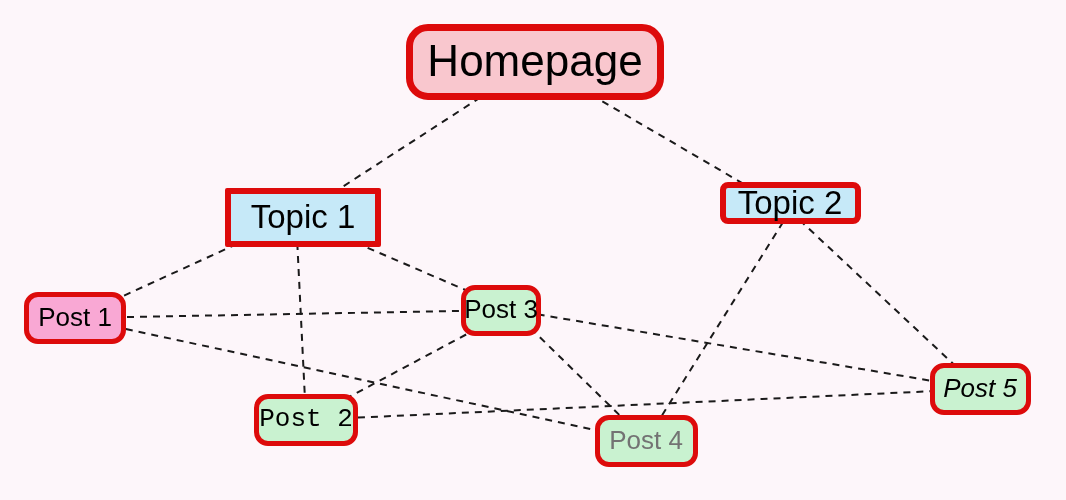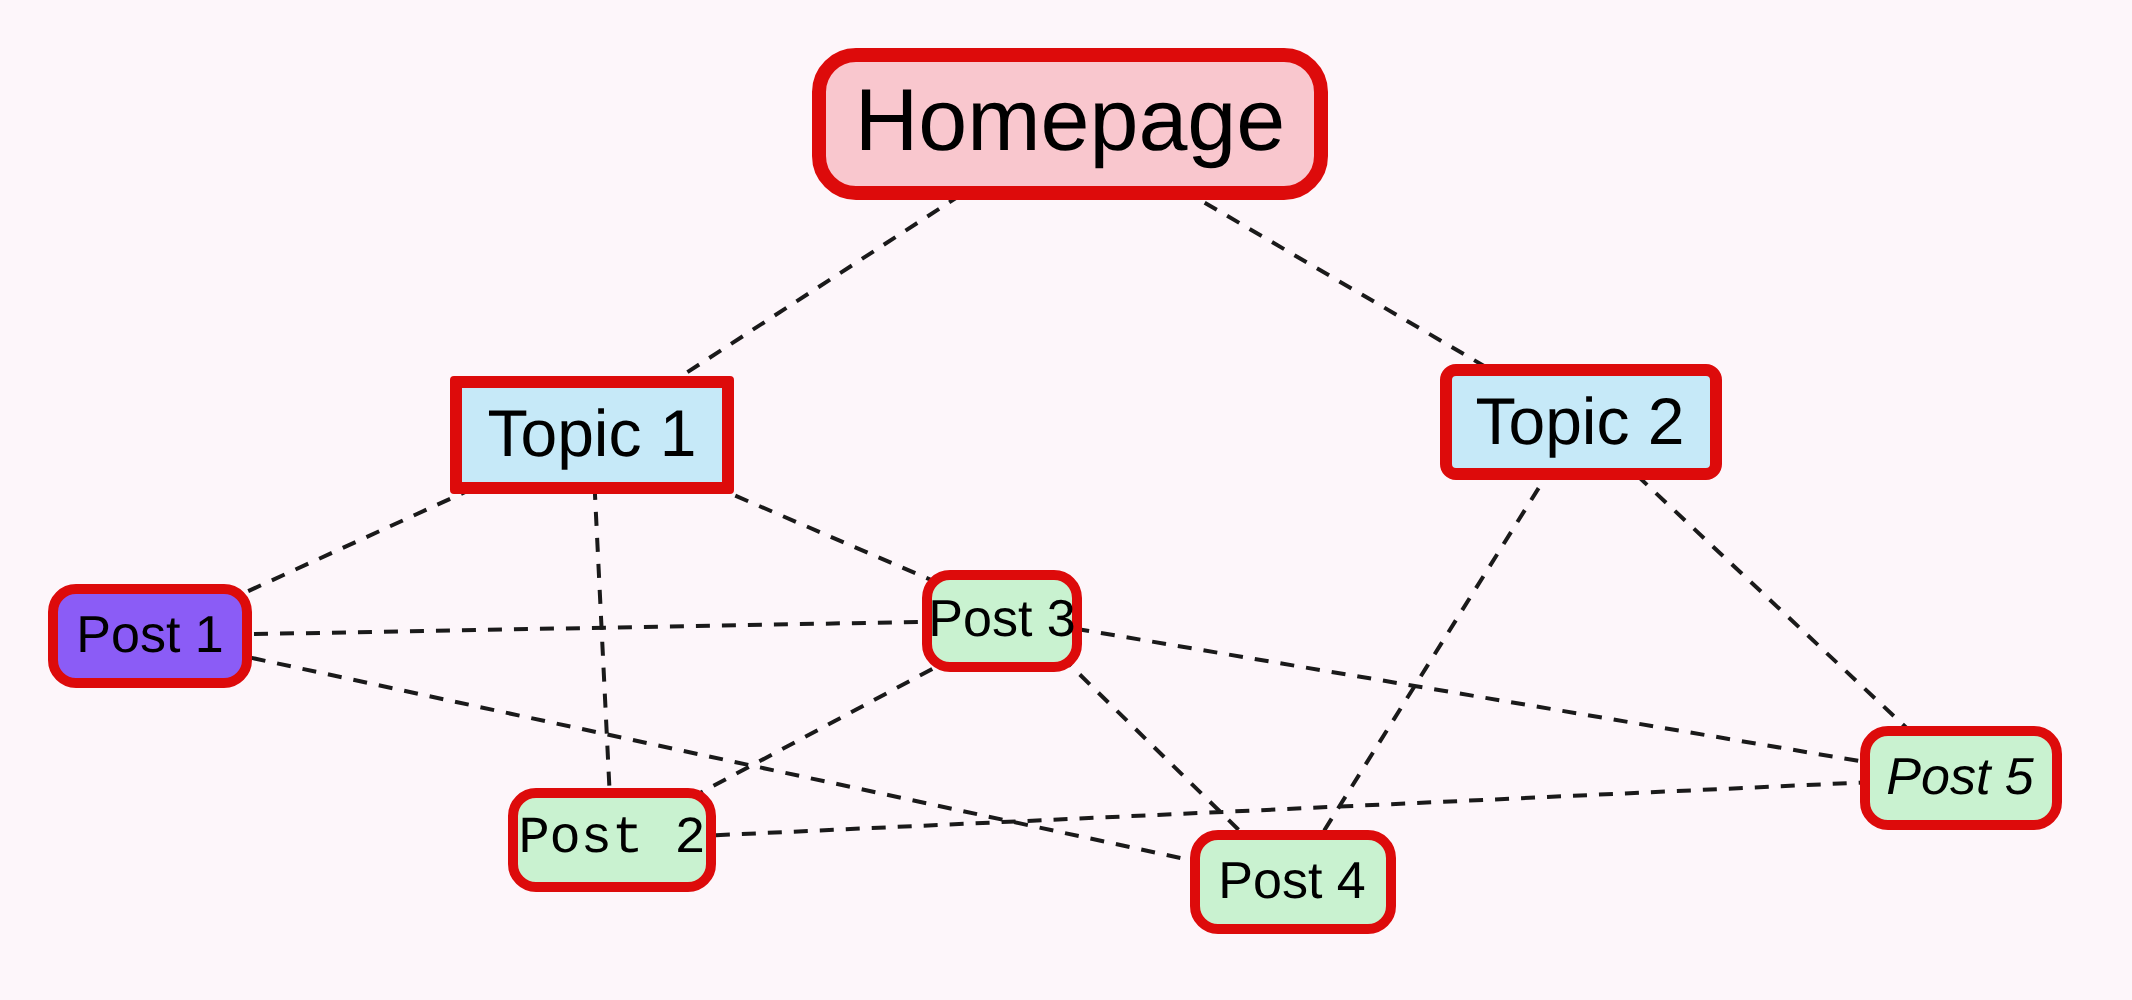--- a/index.html
+++ b/index.html
@@ -47,35 +47,35 @@
       <line x1="75" y1="318" x2="646" y2="441" stroke="#1a1a1a" stroke-width="2" stroke-dasharray="7 6"></line>
       <line x1="306" y1="420" x2="980" y2="389" stroke="#1a1a1a" stroke-width="2" stroke-dasharray="7 6"></line>
       <line x1="512" y1="310" x2="306" y2="420" stroke="#1a1a1a" stroke-width="2" stroke-dasharray="7 6"></line>
       <line x1="512" y1="310" x2="646" y2="441" stroke="#1a1a1a" stroke-width="2" stroke-dasharray="7 6"></line>
       <line x1="512" y1="310" x2="980" y2="389" stroke="#1a1a1a" stroke-width="2" stroke-dasharray="7 6"></line>
     </svg>
   <div id="node-layer">
       <div class="node" style="left: 406px; top: 24px; width: 258px; height: 76px; background: rgb(249, 199, 206); border-color: rgb(221, 11, 11); border-width: 7px; border-radius: 22px; font-size: 44px; color: rgb(0, 0, 0);">
         <span class="node-label">Homepage</span>
       </div>
-      <div class="node" style="left: 225px; top: 187.5px; width: 142px; height: 59px; background: rgb(198, 233, 248); border-color: rgb(221, 11, 11); border-width: 6px; border-radius: 2px; font-size: 33px; color: rgb(0, 0, 0);">
+      <div class="node" style="left: 225px; top: 187.5px; width: 156px; height: 59px; background: rgb(198, 233, 248); border-color: rgb(221, 11, 11); border-width: 6px; border-radius: 2px; font-size: 33px; color: rgb(0, 0, 0);">
         <span class="node-label">Topic 1</span>
       </div>
-      <div class="node" style="left: 719.5px; top: 182px; width: 141px; height: 58px; background: rgb(198, 233, 248); border-color: rgb(221, 11, 11); border-width: 6px; border-radius: 8px; font-size: 33px; color: rgb(0, 0, 0);">
+      <div class="node" style="left: 719.5px; top: 182px; width: 141px; height: 42px; background: rgb(198, 233, 248); border-color: rgb(221, 11, 11); border-width: 6px; border-radius: 8px; font-size: 33px; color: rgb(0, 0, 0);">
         <span class="node-label">Topic 2</span>
       </div>
-      <div class="node" style="left: 24px; top: 292px; width: 102px; height: 52px; background: #8b5cf6; border-color: rgb(221, 11, 11); border-width: 5px; border-radius: 14px; font-size: 26px; color: rgb(0, 0, 0);">
+      <div class="node" style="left: 24px; top: 292px; width: 102px; height: 52px; background: #f9a8d4; border-color: rgb(221, 11, 11); border-width: 5px; border-radius: 14px; font-size: 26px; color: rgb(0, 0, 0);">
         <span class="node-label">Post 1</span>
       </div>
       <div class="node" style="left: 254px; top: 394px; width: 104px; height: 52px; background: rgb(201, 242, 208); border-color: rgb(221, 11, 11); border-width: 5px; border-radius: 14px; font-size: 26px; color: rgb(0, 0, 0); font-family: Liberation Mono, monospace;">
         <span class="node-label">Post 2</span>
       </div>
       <div class="node" style="left: 461px; top: 284.5px; width: 80px; height: 51px; background: rgb(201, 242, 208); border-color: rgb(221, 11, 11); border-width: 5px; border-radius: 14px; font-size: 26px; color: rgb(0, 0, 0);">
         <span class="node-label">Post 3</span>
       </div>
-      <div class="node" style="left: 594.5px; top: 415px; width: 103px; height: 52px; background: rgb(201, 242, 208); border-color: rgb(221, 11, 11); border-width: 5px; border-radius: 14px; font-size: 26px; color: #000000;">
+      <div class="node" style="left: 594.5px; top: 415px; width: 103px; height: 52px; background: rgb(201, 242, 208); border-color: rgb(221, 11, 11); border-width: 5px; border-radius: 14px; font-size: 26px; color: #737373;">
         <span class="node-label">Post 4</span>
       </div>
       <div class="node" style="left: 929.5px; top: 363px; width: 101px; height: 52px; background: rgb(201, 242, 208); border-color: rgb(221, 11, 11); border-width: 5px; border-radius: 14px; font-size: 26px; color: rgb(0, 0, 0); font-style: italic;">
         <span class="node-label">Post 5</span>
       </div>
     </div>
 </div>
 
 </body></html>

